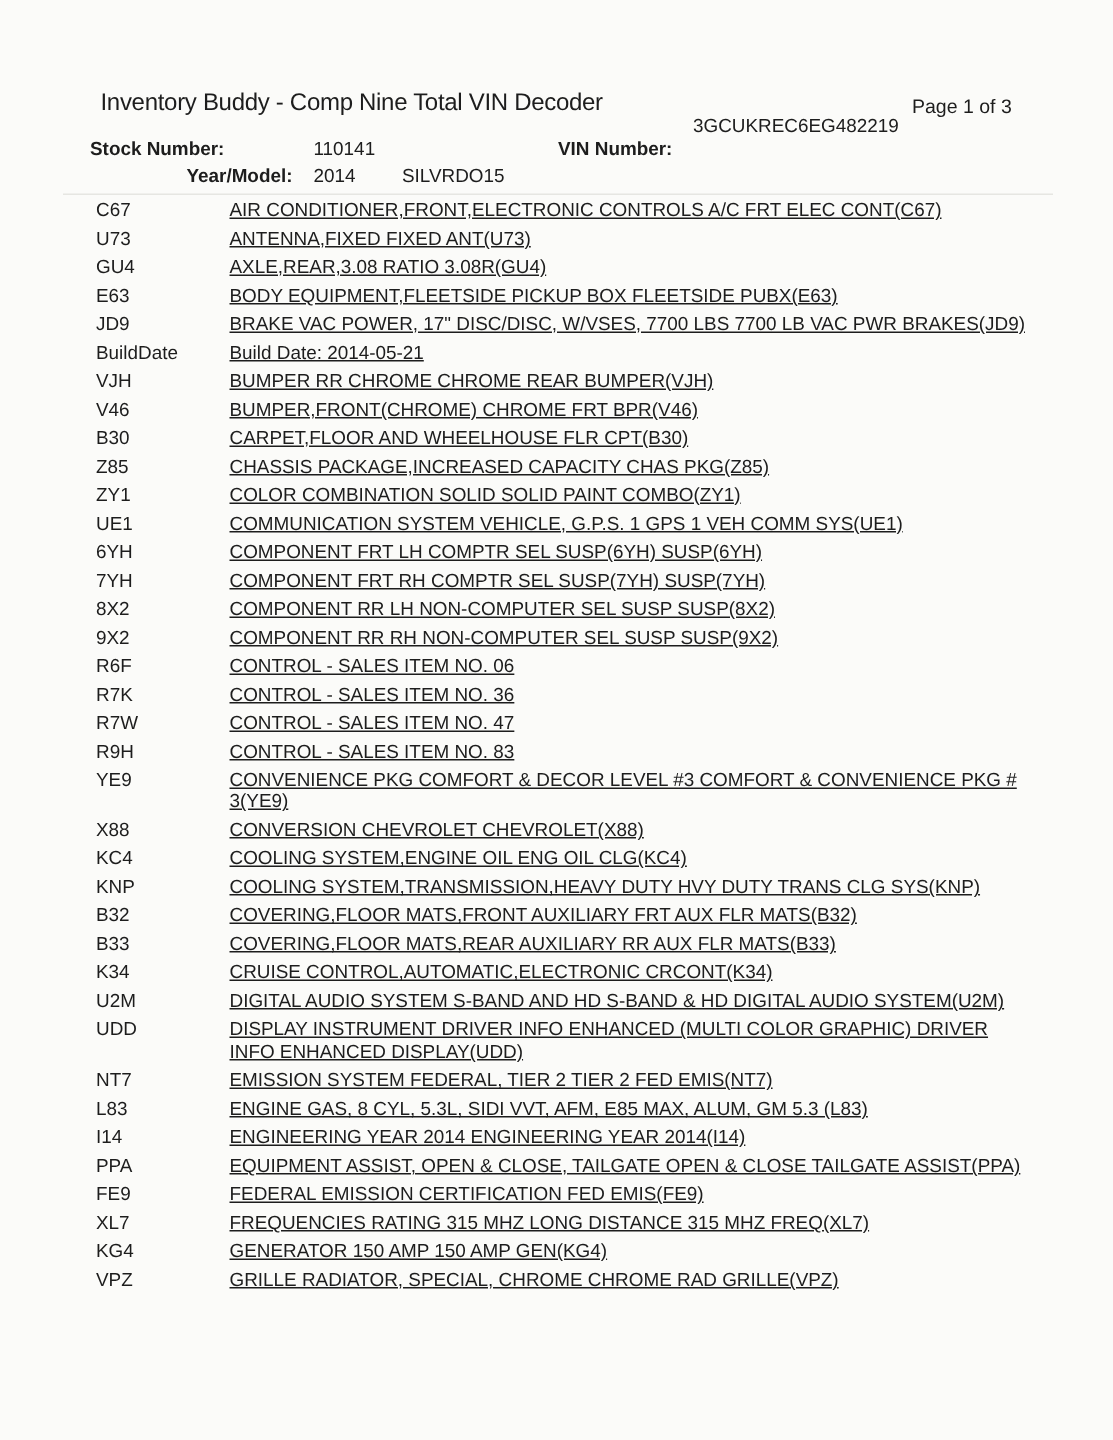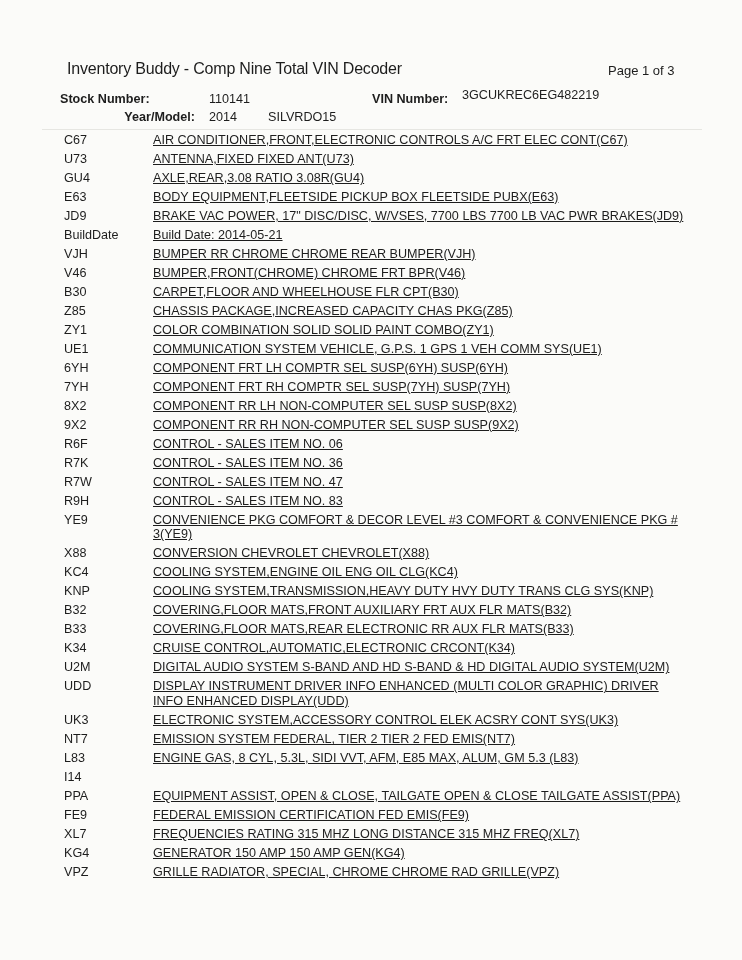--- a/index.html
+++ b/index.html
@@ -37,21 +37,21 @@
   }
   .meta span {
     position: absolute;
     font-size: 12.6px;
     white-space: nowrap;
   }
   .m-label { font-weight: bold; }
   .pos-stock-label { left: 60px;  top: 92px;  width: 135px; }
   .pos-stock-value { left: 209px; top: 92px; }
   .pos-vin-label   { left: 372px; top: 92px; }
-  .pos-vin-value   { left: 462px; top: 88px; }
+  .pos-vin-value   { left: 462px; top: 77px; }
   .pos-ym-label    { left: 60px;  top: 110px; width: 135px; text-align: right; }
   .pos-year-value  { left: 209px; top: 110px; }
   .pos-model-value { left: 268px; top: 110px; }
   .rule {
     position: absolute;
     left: 42px;
     top: 129px;
     width: 660px;
     height: 1px;
     background: #e6e6e2;
@@ -220,55 +220,52 @@
     <span class="desc">COOLING SYSTEM,TRANSMISSION,HEAVY DUTY HVY DUTY TRANS CLG SYS(KNP)</span>
   </div>
 
   <div class="row">
     <span class="code">B32</span>
     <span class="desc">COVERING,FLOOR MATS,FRONT AUXILIARY FRT AUX FLR MATS(B32)</span>
   </div>
 
   <div class="row">
     <span class="code">B33</span>
-    <span class="desc">COVERING,FLOOR MATS,REAR ELECTRONIC RR AUX FLR MATS(B33)</span>
+    <span class="desc">COVERING,FLOOR MATS,REAR AUXILIARY RR AUX FLR MATS(B33)</span>
   </div>
 
   <div class="row">
     <span class="code">K34</span>
     <span class="desc">CRUISE CONTROL,AUTOMATIC,ELECTRONIC CRCONT(K34)</span>
   </div>
 
   <div class="row">
     <span class="code">U2M</span>
     <span class="desc">DIGITAL AUDIO SYSTEM S-BAND AND HD S-BAND &amp; HD DIGITAL AUDIO SYSTEM(U2M)</span>
   </div>
 
   <div class="row">
     <span class="code">UDD</span>
     <span class="desc">DISPLAY INSTRUMENT DRIVER INFO ENHANCED (MULTI COLOR GRAPHIC) DRIVER INFO ENHANCED DISPLAY(UDD)</span>
   </div>
 
-  <div class="row">
-    <span class="code">UK3</span>
-    <span class="desc">ELECTRONIC SYSTEM,ACCESSORY CONTROL ELEK ACSRY CONT SYS(UK3)</span>
-  </div>
 
   <div class="row">
     <span class="code">NT7</span>
     <span class="desc">EMISSION SYSTEM FEDERAL, TIER 2 TIER 2 FED EMIS(NT7)</span>
   </div>
 
   <div class="row">
     <span class="code">L83</span>
     <span class="desc">ENGINE GAS, 8 CYL, 5.3L, SIDI VVT, AFM, E85 MAX, ALUM, GM 5.3 (L83)</span>
   </div>
 
   <div class="row">
     <span class="code">I14</span>
+    <span class="desc">ENGINEERING YEAR 2014 ENGINEERING YEAR 2014(I14)</span>
   </div>
 
   <div class="row">
     <span class="code">PPA</span>
     <span class="desc">EQUIPMENT ASSIST, OPEN &amp; CLOSE, TAILGATE OPEN &amp; CLOSE TAILGATE ASSIST(PPA)</span>
   </div>
 
   <div class="row">
     <span class="code">FE9</span>
     <span class="desc">FEDERAL EMISSION CERTIFICATION FED EMIS(FE9)</span>

